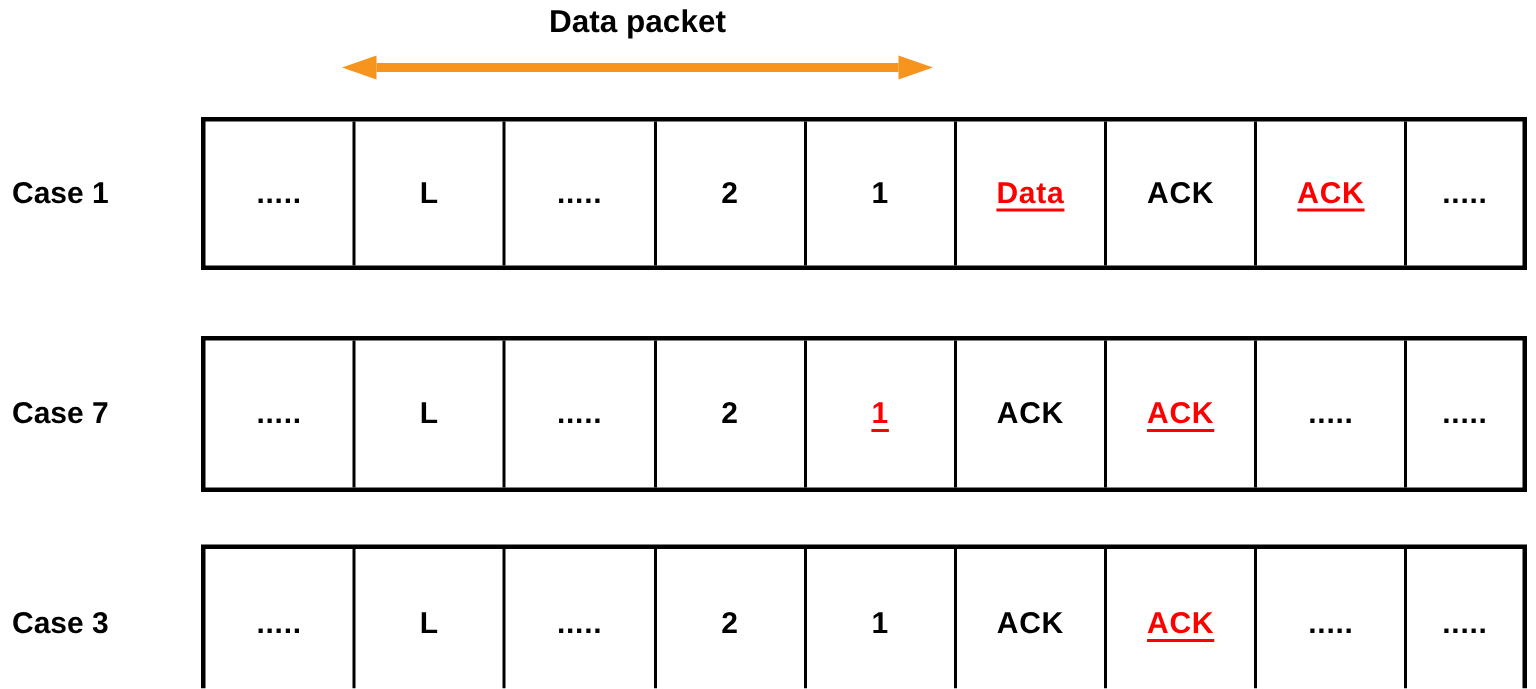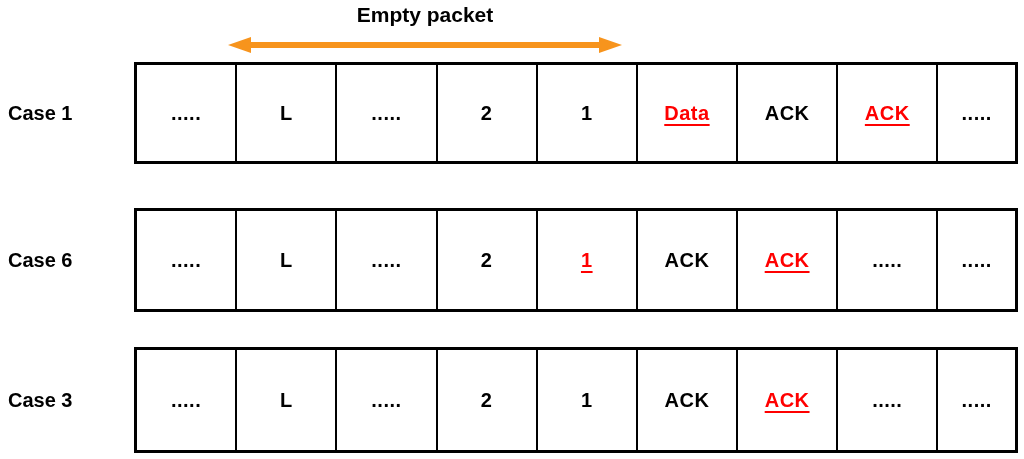--- a/index.html
+++ b/index.html
@@ -57,20 +57,21 @@
     background: var(--arrow-color);
   }
 
   
   .case-row {
     position: absolute;
     left: 0;
     width: 1018px;
     display: flex;
     align-items: stretch;
+    margin-top: 16px;
   }
   .case-row.row-0 { top: 62px;  height: 102px; }
   .case-row.row-1 { top: 208px; height: 104px; }
   .case-row.row-2 { top: 347px; height: 106px; }
 
   .case-label {
     width: 134px;
     padding-left: 8px;
     display: flex;
     align-items: center;
@@ -108,21 +109,21 @@
     text-decoration-thickness: 2px;
     text-underline-offset: 4px;
     text-decoration-skip-ink: none;
   }
 </style>
 </head>
 <body>
 
 <div class="canvas">
 
-  <div class="packet-label">Empty packet</div>
+  <div class="packet-label">Data packet</div>
 
   <div class="packet-arrow">
     <span class="arrow-head left"></span>
     <span class="arrow-shaft"></span>
     <span class="arrow-head right"></span>
   </div>
 
   <div>
       <div class="case-row row-0">
         <div class="case-label">Case 1</div>
@@ -150,21 +151,21 @@
           </div>
           <div class="slot-cell">
             <span class="slot-text red underline">ACK</span>
           </div>
           <div class="slot-cell last">
             <span class="slot-text">.....</span>
           </div>
         </div>
       </div>
       <div class="case-row row-1">
-        <div class="case-label">Case 6</div>
+        <div class="case-label">Case 7</div>
         <div class="slot-table">
           <div class="slot-cell">
             <span class="slot-text">.....</span>
           </div>
           <div class="slot-cell">
             <span class="slot-text">L</span>
           </div>
           <div class="slot-cell">
             <span class="slot-text">.....</span>
           </div>

